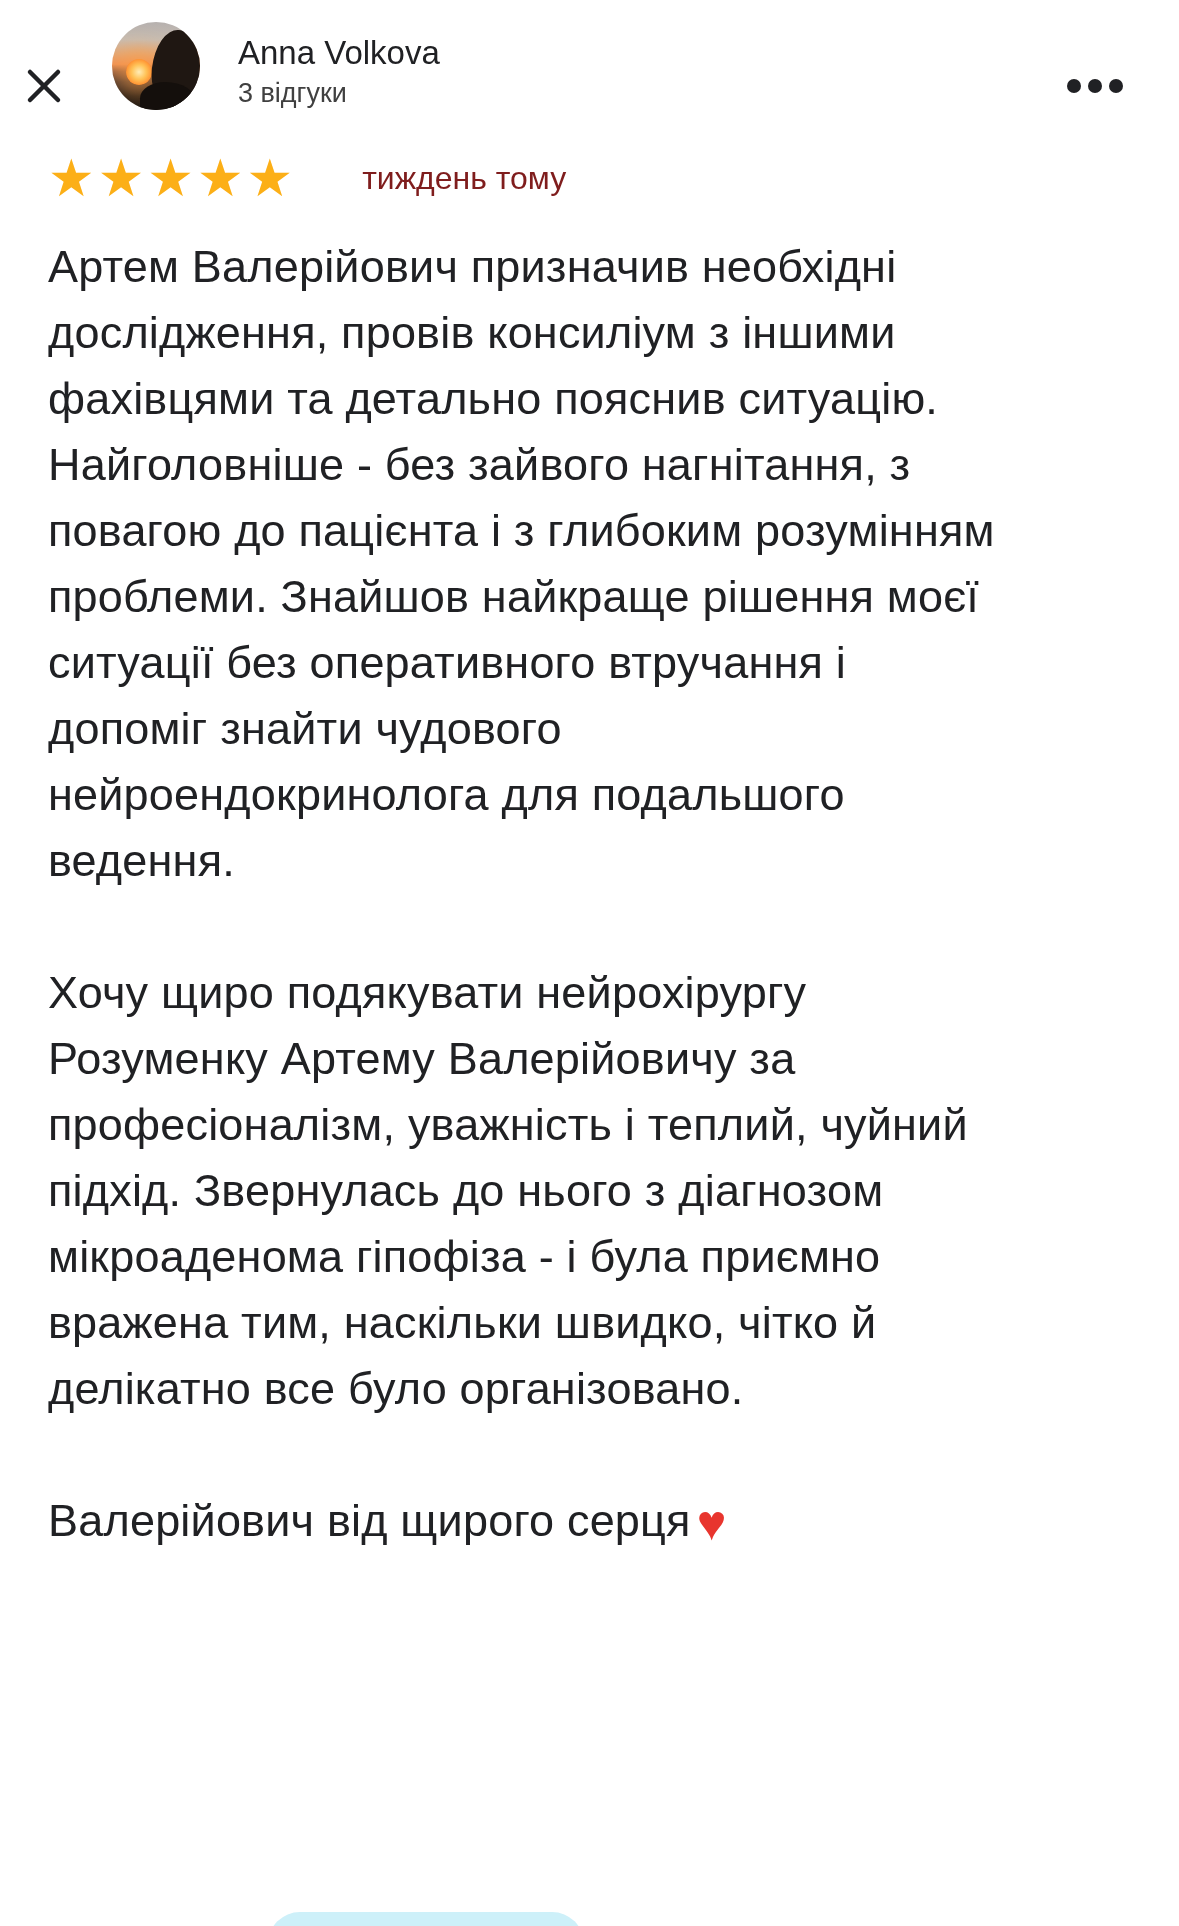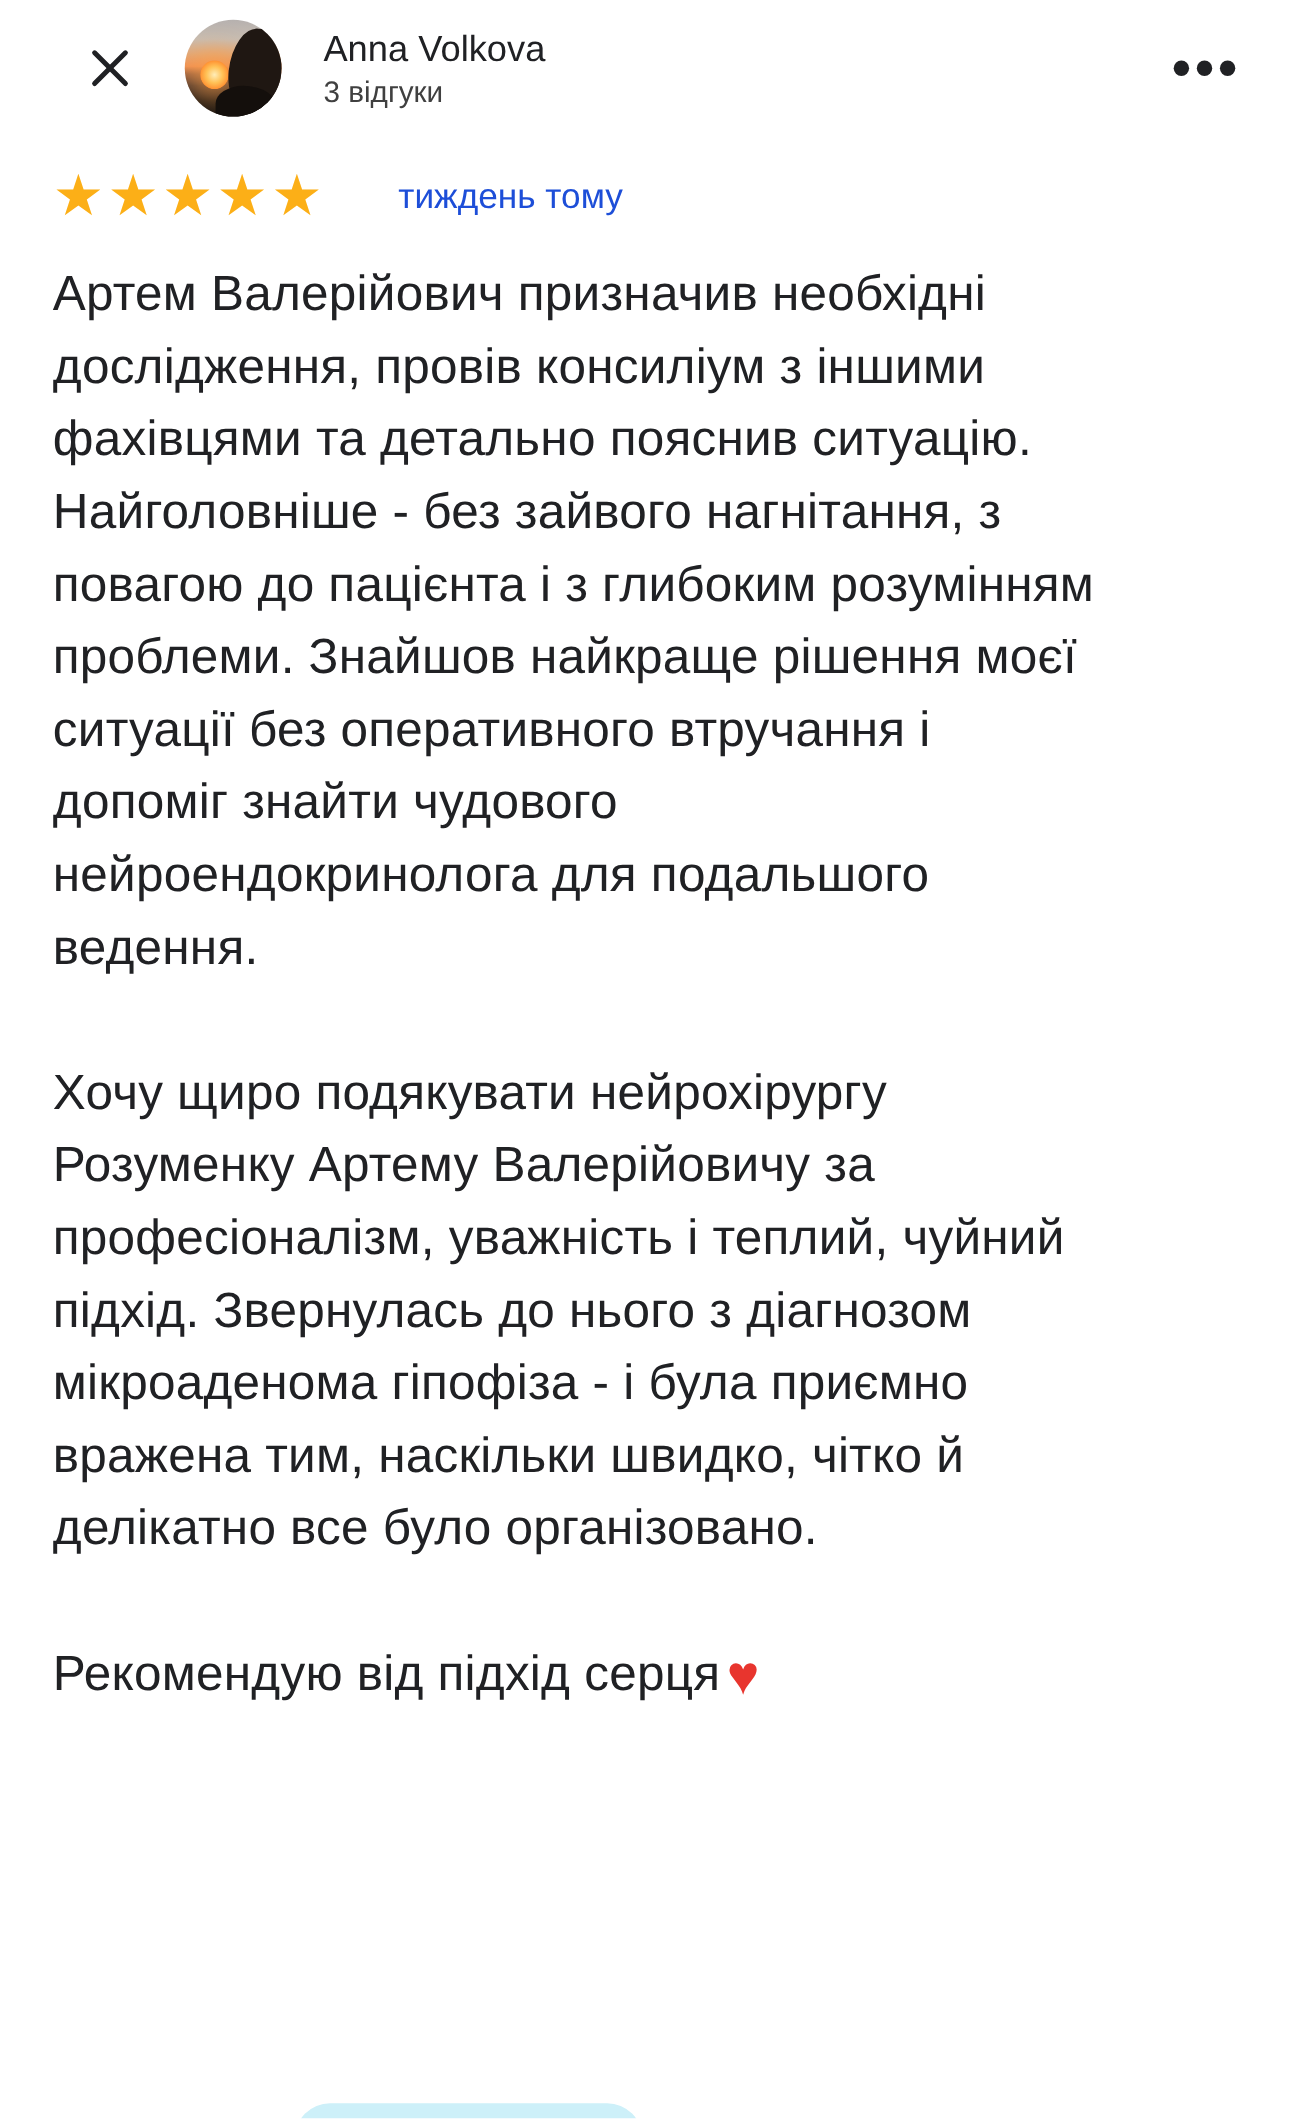--- a/index.html
+++ b/index.html
@@ -2,21 +2,21 @@
 <html><head>
 <meta charset="utf-8">
 <style>
   html,body{margin:0;padding:0;background:#fff;}
   .screen{
     position:relative;width:1179px;height:1926px;margin:0 auto;overflow:hidden;
     background:#ffffff;font-family:"Liberation Sans","DejaVu Sans",sans-serif;
     color:#202124;
   }
   
-  .header{display:flex;align-items:center;padding:14px 56px 0 76px;height:96px;}
+  .header{display:flex;align-items:flex-end;padding:14px 56px 0 20px;height:96px;}
   .close-btn{
     width:48px;height:48px;border:none;background:transparent;padding:0;
     display:flex;align-items:center;justify-content:center;cursor:pointer;flex:0 0 auto;
   }
   .avatar{
     position:relative;width:88px;height:88px;border-radius:50%;overflow:hidden;
     margin-left:44px;flex:0 0 auto;cursor:pointer;
     background:linear-gradient(180deg,#b6b1af 0%,#c8bdb2 20%,#e2a878 36%,#ef9256 48%,#9a6242 56%,#4c382f 68%,#251d17 84%,#1b1511 100%);
   }
   .avatar .sun{
@@ -38,21 +38,21 @@
   .spacer{flex:1;}
   .more-btn{
     border:none;background:transparent;padding:0;cursor:pointer;
     display:flex;align-items:center;gap:7px;height:48px;flex:0 0 auto;
   }
   .more-btn i{display:block;width:14px;height:14px;border-radius:50%;background:#202124;}
   
   .rating-row{display:flex;align-items:center;margin:40px 48px 0 48px;height:56px;}
   .stars{font-size:52px;line-height:52px;letter-spacing:3px;color:var(--star,#fcaf17);white-space:nowrap;}
   .stars span{display:inline-block;}
-  .time-ago{font-size:32px;color:#1d4ed8;margin-left:66px;line-height:40px;}
+  .time-ago{font-size:32px;color:#7f1d1d;margin-left:66px;line-height:40px;}
   
   .review-body{margin:28px 48px 0 48px;}
   .review-body p{
     margin:0 0 66px 0;font-size:45px;line-height:66px;color:#202124;
     white-space:pre-line;letter-spacing:0.2px;
   }
   .review-body p:last-child{margin-bottom:0;}
   .heart{
     display:inline-block;color:#e8352e;font-size:50px;line-height:50px;
     vertical-align:-4px;margin-left:6px;
@@ -116,18 +116,18 @@
 допоміг знайти чудового
 нейроендокринолога для подальшого
 ведення.</p>
     <p>Хочу щиро подякувати нейрохірургу
 Розуменку Артему Валерійовичу за
 професіоналізм, уважність і теплий, чуйний
 підхід. Звернулась до нього з діагнозом
 мікроаденома гіпофіза - і була приємно
 вражена тим, наскільки швидко, чітко й
 делікатно все було організовано.</p>
-    <p><span>Рекомендую від підхід серця</span><span class="heart">♥</span></p>
+    <p><span>Валерійович від щирого серця</span><span class="heart">♥</span></p>
   </div>
 
   <button class="bottom-pill" aria-label="action"></button>
 
 </div>
 
 </body></html>

